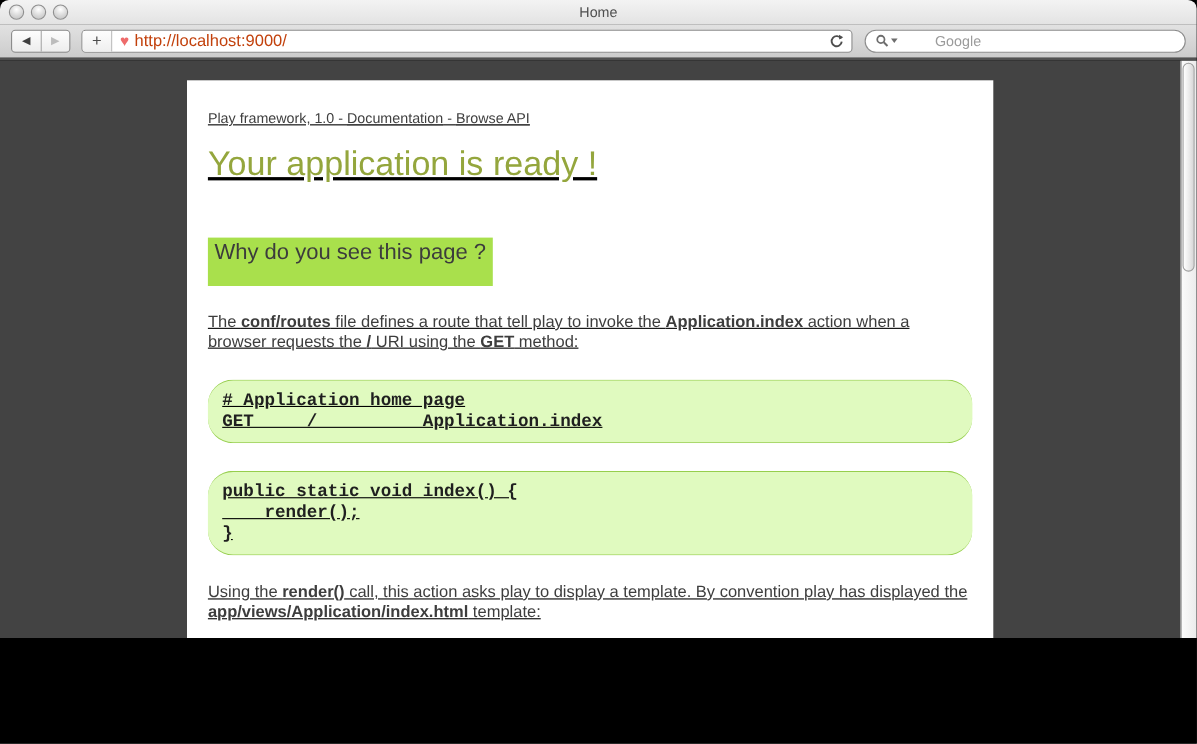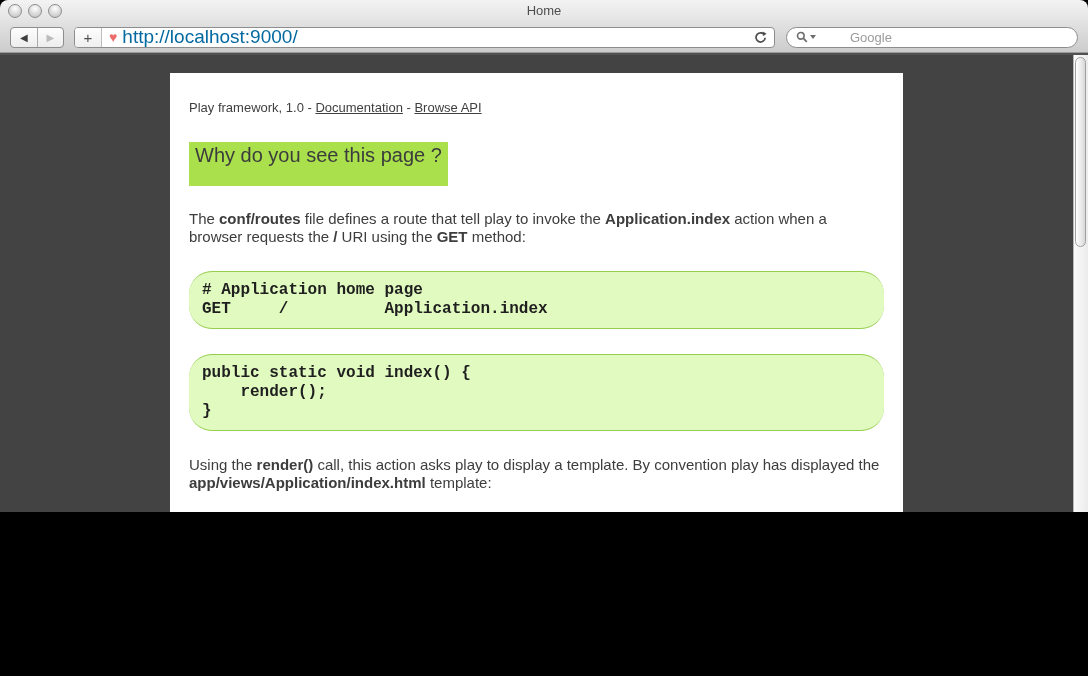--- a/index.html
+++ b/index.html
@@ -1,17 +1,17 @@
 <!DOCTYPE html>
 <html style="--accent-green: #94a63d; --highlight-green: #a9e04c; --code-bg: #e0fabf; --code-border: #96ce4d; --favicon-red: #ee6b6b; --page-backdrop: #434343;"><head>
 <meta charset="utf-8">
 <style>
   * { margin:0; padding:0; box-sizing:border-box; }
   html,body { width:1088px; height:676px; background:#000; font-family:"Liberation Sans", sans-serif; }
-  .window { width:1088px; height:512px; border-radius:8px 8px 0 0; overflow:hidden; position:relative; }
+  .window { width:1088px; height:580px; border-radius:8px 8px 0 0; overflow:hidden; position:relative; }
 
   
   .titlebar { height:22px; background:linear-gradient(#f3f3f3,#e3e3e3); position:relative; }
   .traffic { position:absolute; left:8px; top:4px; display:flex; gap:6px; }
   .light { width:14px; height:14px; border-radius:50%; border:1px solid #8f8f8f;
            background:radial-gradient(circle at 50% 30%, #ffffff 0%, #dcdcdc 50%, #bdbdbd 100%); }
   .wtitle { position:absolute; inset:0; text-align:center; line-height:22px; font-size:13px; color:#4f4f4f; }
 
   .toolbar { height:30px; background:linear-gradient(#e2e2e2,#cccccc); display:flex; align-items:center; padding:0 10px; }
   .chrome-edge { height:3px; background:linear-gradient(#9a9a9a 0 1px, #515151 1px 3px); }
@@ -21,32 +21,32 @@
   .nav-btn { flex:1; display:flex; align-items:center; justify-content:center; font-size:10px; }
   .nav-btn.back { color:#3f3f3f; }
   .nav-btn.fwd  { color:#bcbcbc; border-left:1px solid #a9a9a9; }
 
   .url-pill { flex:1; height:21px; margin-left:10px; background:#fff; border:1px solid #8d8d8d;
               border-radius:4px; display:flex; align-items:center; overflow:hidden; }
   .add-cell { width:27px; align-self:stretch; display:flex; align-items:center; justify-content:center;
               border-right:1px solid #bdbdbd; background:linear-gradient(#fdfdfd,#efefef);
               font-size:15px; color:#4e4e4e; }
   .favicon { margin-left:7px; font-size:14px; color:#ee6b6b; line-height:1; }
-  .url-text { margin-left:5px; font-size:19px; color:#0369a1; white-space:nowrap; }
+  .url-text { margin-left:5px; font-size:15px; color:#c2410c; white-space:nowrap; }
   .reload { margin-left:auto; margin-right:7px; display:flex; align-items:center; }
 
   .search-pill { width:292px; height:21px; margin-left:11px; background:#fff; border:1px solid #8d8d8d;
                  border-radius:11px; display:flex; align-items:center; padding-left:9px;gap:28px; }
   .mag { display:flex; align-items:center; }
   .mag-caret { width:0; height:0; border-left:3.5px solid transparent; border-right:3.5px solid transparent;
                border-top:4px solid #6d6d6d; margin-left:2px; }
   .search-ph { margin-left:6px; font-size:13px; color:#9b9b9b; }
 
   
-  .viewport { height:621px; background:#434343; position:relative; overflow:hidden; }
+  .viewport { height:621px; background:#434343; position:relative; overflow:hidden;text-decoration:underline; }
   .card { margin-left:170px; margin-top:18px; width:733px; height:660px; background:#fff;
           padding:27px 19px 40px 19px; color:#3d3d3d; }
 
   .meta { font-size:13px; color:#3f3f3f; }
   .meta a, .lnk { color:inherit; text-decoration:underline; cursor:pointer; }
   h1.ready { margin:16px 0 22px 0; font-size:31px; font-weight:normal; color:var(--accent-green,#94a63d); }
   p.body-p { font-size:15px; line-height:18px; margin:14px 0; }
   .b { font-weight:bold; }
   h2.hl { display:inline-block; margin:27px 0 10px 0; font-size:20px; font-weight:normal; color:#3c3c3c;
           background:var(--highlight-green,#a9e04c); padding:2px 6px 19px 6px; }
@@ -108,20 +108,21 @@
         <span class="mag-caret"></span>
       </span>
       <span class="search-ph">Google</span>
     </div>
   </div>
   <div class="chrome-edge"></div>
 
   <div class="viewport">
     <div class="card">
       <div class="meta"><span>Play framework, 1.0 - </span><a class="lnk">Documentation</a><span> - </span><a class="lnk">Browse API</a></div>
+      <h1 class="ready">Your application is ready !</h1>
       <h2 class="hl">Why do you see this page ?</h2>
       <p class="body-p"><span>The </span><span class="b">conf/routes</span><span> file defines a route that tell play to invoke the </span><span class="b">Application.index</span><span> action when a browser requests the </span><span class="b">/</span><span> URI using the </span><span class="b">GET</span><span> method:</span></p>
       <pre class="code"># Application home page
 GET     /          Application.index</pre>
       <pre class="code">public static void index() {
     render();
 }</pre>
       <p class="body-p"><span>Using the </span><span class="b">render()</span><span> call, this action asks play to display a template. By convention play has displayed the </span><span class="b">app/views/Application/index.html</span><span> template:</span></p>
       <pre class="code">#{extends 'main.html' /}
 #{set title:'Home' /}</pre>

